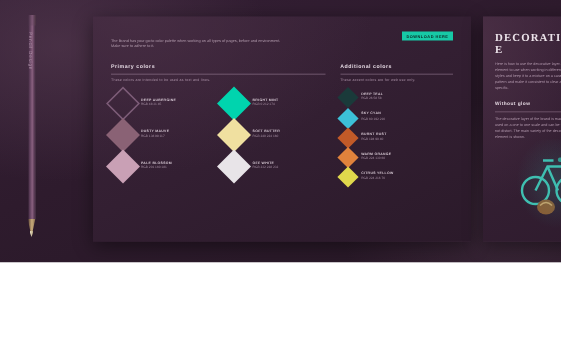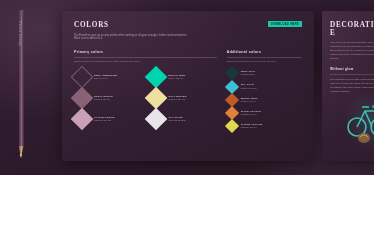--- a/index.html
+++ b/index.html
@@ -215,21 +215,20 @@
   <div id="pencil-group">
     <div class="pencil-body"></div>
     <div class="pencil-ferrule"></div>
     <div class="pencil-wood"></div>
     <div class="pencil-tip"></div>
     <div class="pencil-label">Pencil Design</div>
   </div>
 
   <div id="page-left">
 
-    <div class="page-title">COLORS</div>
     <div class="badge">DOWNLOAD HERE</div>
     <div class="intro">The Brand has your go-to color palette when working on all types of pages, before and environment. Make sure to adhere to it.</div>
 
     <div class="section-row">
 
       <div class="col-primary">
         <div class="section-head">Primary colors</div>
         <div class="rule"></div>
         <div class="section-sub">These colors are intended to be used as text and lines.</div>
 

